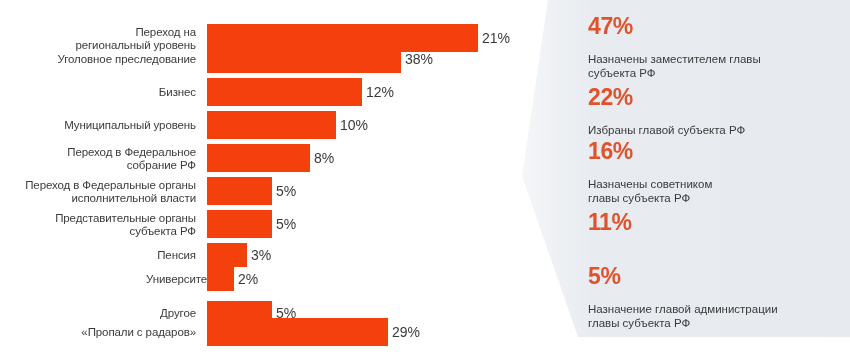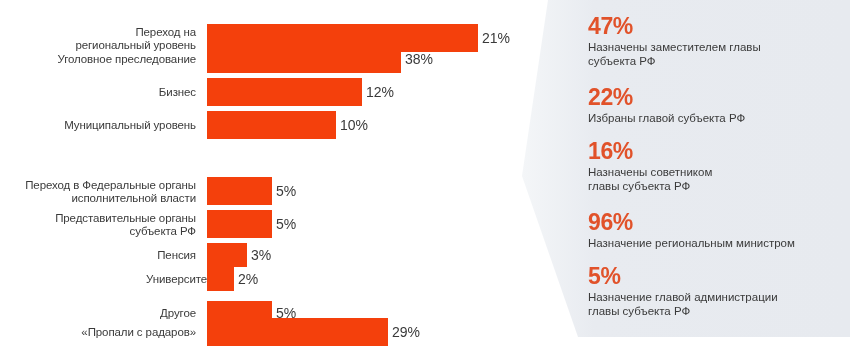--- a/index.html
+++ b/index.html
@@ -107,21 +107,21 @@
     line-height: 25px;
     letter-spacing: -0.4px;
     display: block;
   }
 
   .stat-desc {
     font-size: 11.5px;
     color: #3a3a3a;
     line-height: 14.2px;
     display: block;
-    margin-top: 1px;
+    margin-top: 13px;
     white-space: pre-line;
   }
 </style>
 </head>
 <body>
 
 <div id="infographic">
 
   <svg class="side-panel-bg" viewBox="0 0 850 354" width="850" height="354" aria-hidden="true">
     <defs>
@@ -162,20 +162,28 @@
     </div>
 
     <div class="bar-row" style="top:111px;height:30px;">
       <div class="bar-label" style="top:8px;">Муниципальный уровень</div>
       <div class="bar-track" style="width:129px;height:28px;padding-left:43px;">
         <div class="bar-fill" style="width:129px;"></div>
         <div class="bar-value" style="left:129px;">10%</div>
       </div>
     </div>
 
+    <div class="bar-row" style="top:144px;height:30px;">
+      <div class="bar-label" style="top:2px;">Переход в Федеральное
+собрание РФ</div>
+      <div class="bar-track" style="width:103px;height:28px;">
+        <div class="bar-fill" style="width:103px;"></div>
+        <div class="bar-value" style="left:103px;">8%</div>
+      </div>
+    </div>
 
     <div class="bar-row" style="top:177px;height:30px;">
       <div class="bar-label" style="top:2px;">Переход в Федеральные органы
 исполнительной власти</div>
       <div class="bar-track" style="width:65px;height:28px;">
         <div class="bar-fill" style="width:65px;"></div>
         <div class="bar-value" style="left:65px;">5%</div>
       </div>
     </div>
 
@@ -235,22 +243,21 @@
       <span class="stat-desc">Избраны главой субъекта РФ</span>
     </div>
 
     <div class="stat-item" style="top:139px;">
       <span class="stat-pct">16%</span>
       <span class="stat-desc">Назначены советником
 главы субъекта РФ</span>
     </div>
 
     <div class="stat-item" style="top:210px;">
-      <span class="stat-pct">96%</span>
-      <span class="stat-desc">Назначение региональным министром</span>
+      <span class="stat-pct">11%</span>
     </div>
 
     <div class="stat-item" style="top:264px;">
       <span class="stat-pct">5%</span>
       <span class="stat-desc">Назначение главой администрации
 главы субъекта РФ</span>
     </div>
 
   </div>
 

